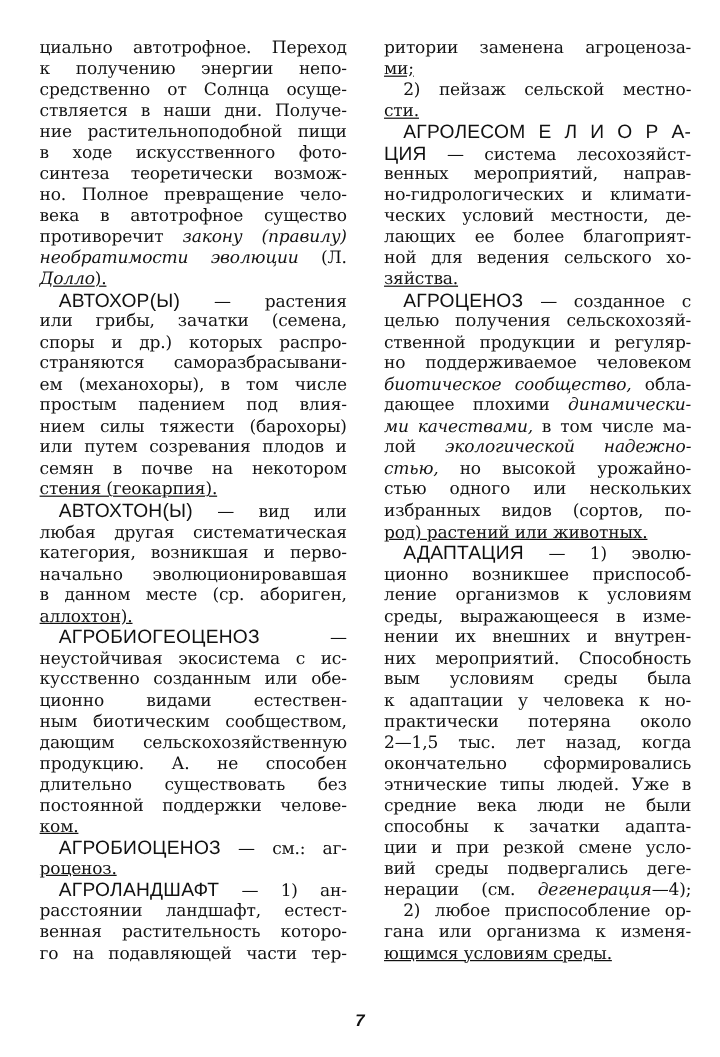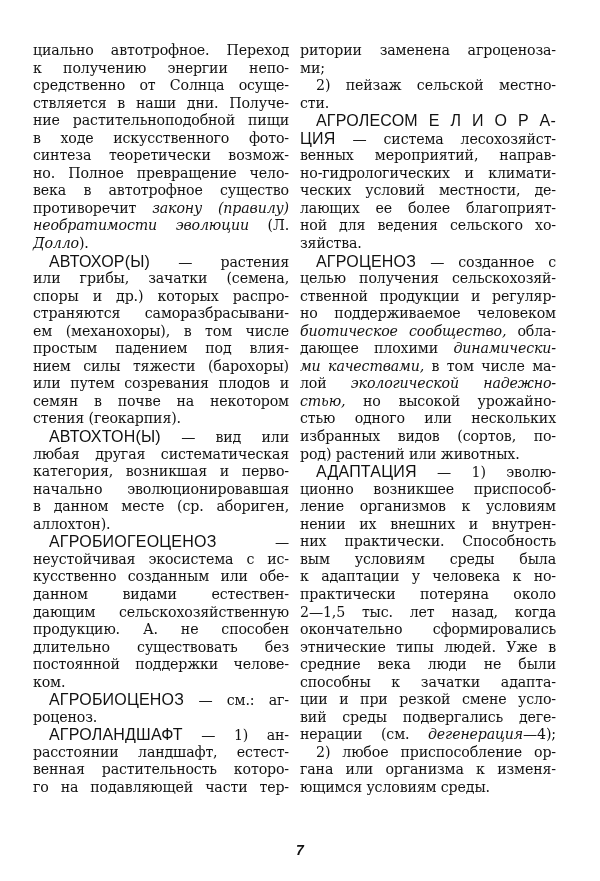--- a/index.html
+++ b/index.html
@@ -1,23 +1,23 @@
 <!DOCTYPE html>
 <html><head>
   <meta charset="utf-8">
   <style>
     html, body { margin: 0; padding: 0; background: #ffffff; }
     body { width: 600px; height: 881px; position: relative; overflow: hidden;
            font-family: "DejaVu Serif", "Liberation Serif", serif; color: #111; }
-    .col { position: absolute; top: 32px; width: 256px; margin-top: 10px; }
+    .col { position: absolute; top: 32px; width: 256px; }
     .col.left { left: 33px; }
-    .col.right { left: 300px; }
+    .col.right { left: 320px; }
     .line { font-size: 14.2px; line-height: 17.55px; height: 17.55px; white-space: nowrap;
             text-align: justify; text-align-last: justify; letter-spacing: -0.15px; }
-    .line.last { text-align-last: left; }
+    .line.last { text-align-last: left; text-decoration: underline; }
     .line.indent { padding-left: 16px; }
     .line .it { font-style: italic; }
     .head { font-family: Liberation Sans, sans-serif; font-size: 16px; letter-spacing: 0.2px; }
     .pagenum { position: absolute; left: 296px; top: 842px; font-family: "Liberation Sans", sans-serif;
                font-weight: bold; font-style: italic; font-size: 14px; }
   </style>
 </head>
 <body>
 
 <div class="col left">
@@ -45,21 +45,22 @@
     <div class="line last"><span>стения (геокарпия).</span></div>
     <div class="line indent"><span class="head">АВТОХТОН(Ы)</span><span> — вид или</span></div>
     <div class="line"><span>любая другая систематическая</span></div>
     <div class="line"><span>категория, возникшая и перво-</span></div>
     <div class="line"><span>начально эволюционировавшая</span></div>
     <div class="line"><span>в данном месте (ср. абориген,</span></div>
     <div class="line last"><span>аллохтон).</span></div>
     <div class="line indent"><span class="head">АГРОБИОГЕОЦЕНОЗ</span><span> —</span></div>
     <div class="line"><span>неустойчивая экосистема с ис-</span></div>
     <div class="line"><span>кусственно созданным или обе-</span></div>
-    <div class="line"><span>данном видами естествен-</span></div>
+    <div class="line"><span>ционно видами естествен-</span></div>
+    <div class="line"><span>ным биотическим сообществом,</span></div>
     <div class="line"><span>дающим сельскохозяйственную</span></div>
     <div class="line"><span>продукцию. А. не способен</span></div>
     <div class="line"><span>длительно существовать без</span></div>
     <div class="line"><span>постоянной поддержки челове-</span></div>
     <div class="line last"><span>ком.</span></div>
     <div class="line indent"><span class="head">АГРОБИОЦЕНОЗ</span><span> — см.: аг-</span></div>
     <div class="line last"><span>роценоз.</span></div>
     <div class="line indent"><span class="head">АГРОЛАНДШАФТ</span><span> — 1) ан-</span></div>
     <div class="line"><span>расстоянии ландшафт, естест-</span></div>
     <div class="line"><span>венная растительность которо-</span></div>
@@ -86,22 +87,23 @@
     <div class="line"><span>дающее плохими </span><span class="it">динамически-</span></div>
     <div class="line"><span class="it">ми качествами,</span><span> в том числе ма-</span></div>
     <div class="line"><span>лой </span><span class="it">экологической надежно-</span></div>
     <div class="line"><span class="it">стью,</span><span> но высокой урожайно-</span></div>
     <div class="line"><span>стью одного или нескольких</span></div>
     <div class="line"><span>избранных видов (сортов, по-</span></div>
     <div class="line last"><span>род) растений или животных.</span></div>
     <div class="line indent"><span class="head">АДАПТАЦИЯ</span><span> — 1) эволю-</span></div>
     <div class="line"><span>ционно возникшее приспособ-</span></div>
     <div class="line"><span>ление организмов к условиям</span></div>
+    <div class="line"><span>среды, выражающееся в изме-</span></div>
     <div class="line"><span>нении их внешних и внутрен-</span></div>
-    <div class="line"><span>них практически. Способность</span></div>
+    <div class="line"><span>них мероприятий. Способность</span></div>
     <div class="line"><span>вым условиям среды была</span></div>
     <div class="line"><span>к адаптации у человека к но-</span></div>
     <div class="line"><span>практически потеряна около</span></div>
     <div class="line"><span>2—1,5 тыс. лет назад, когда</span></div>
     <div class="line"><span>окончательно сформировались</span></div>
     <div class="line"><span>этнические типы людей. Уже в</span></div>
     <div class="line"><span>средние века люди не были</span></div>
     <div class="line"><span>способны к зачатки адапта-</span></div>
     <div class="line"><span>ции и при резкой смене усло-</span></div>
     <div class="line"><span>вий среды подвергались деге-</span></div>

